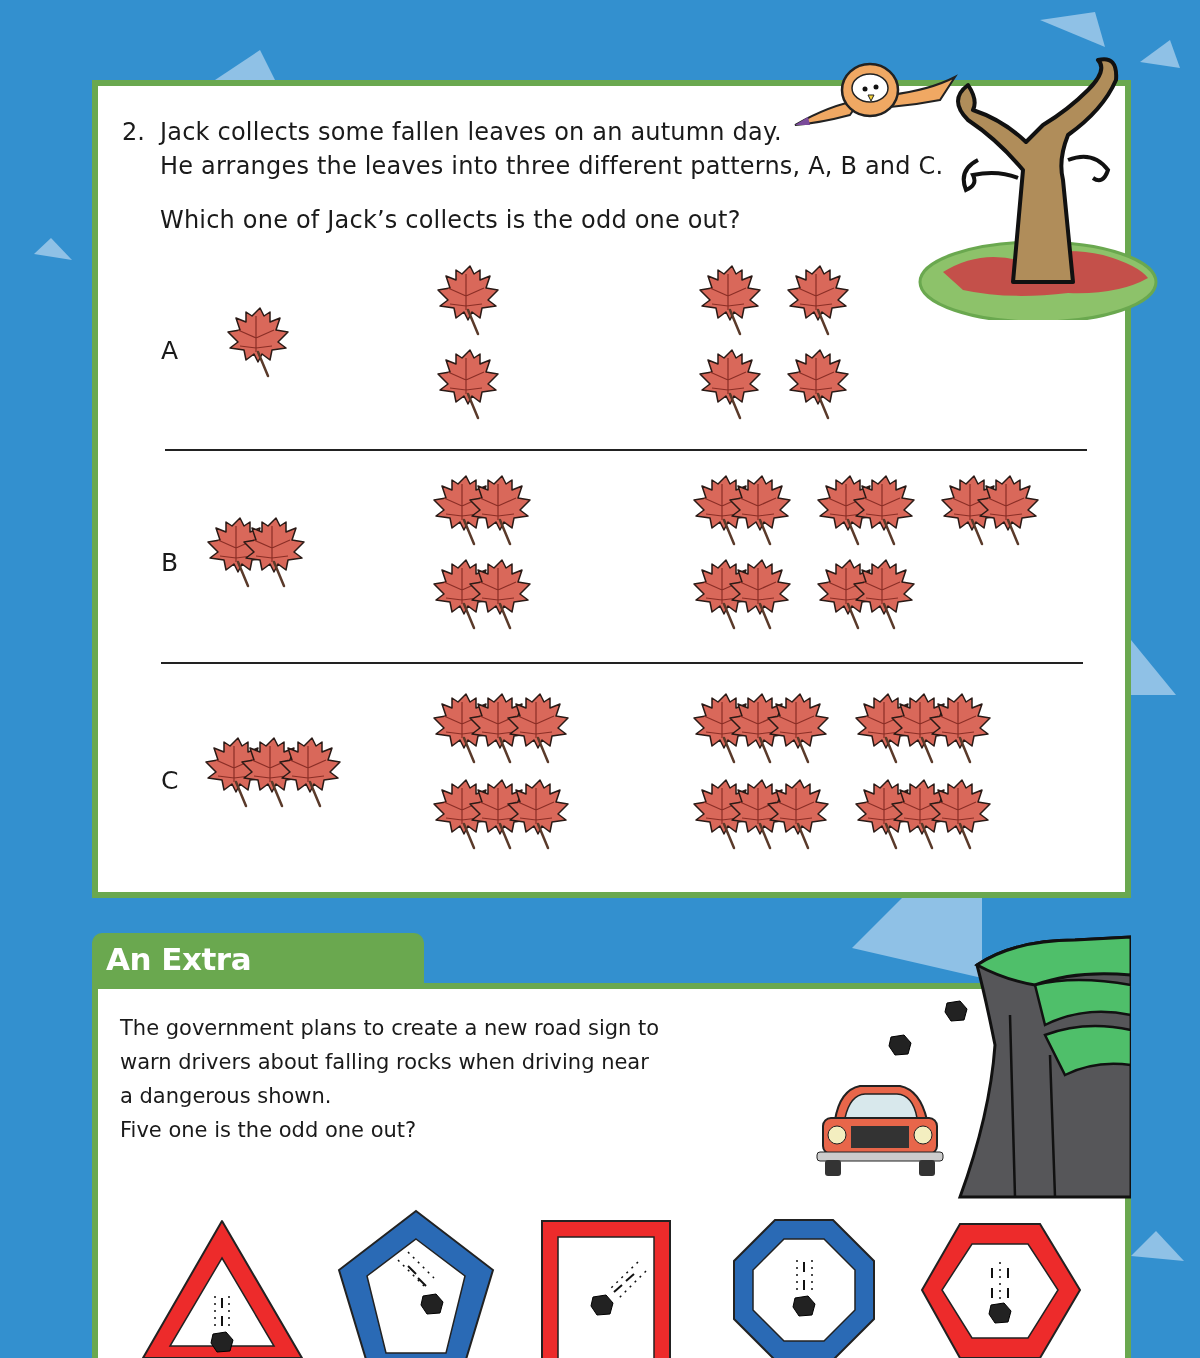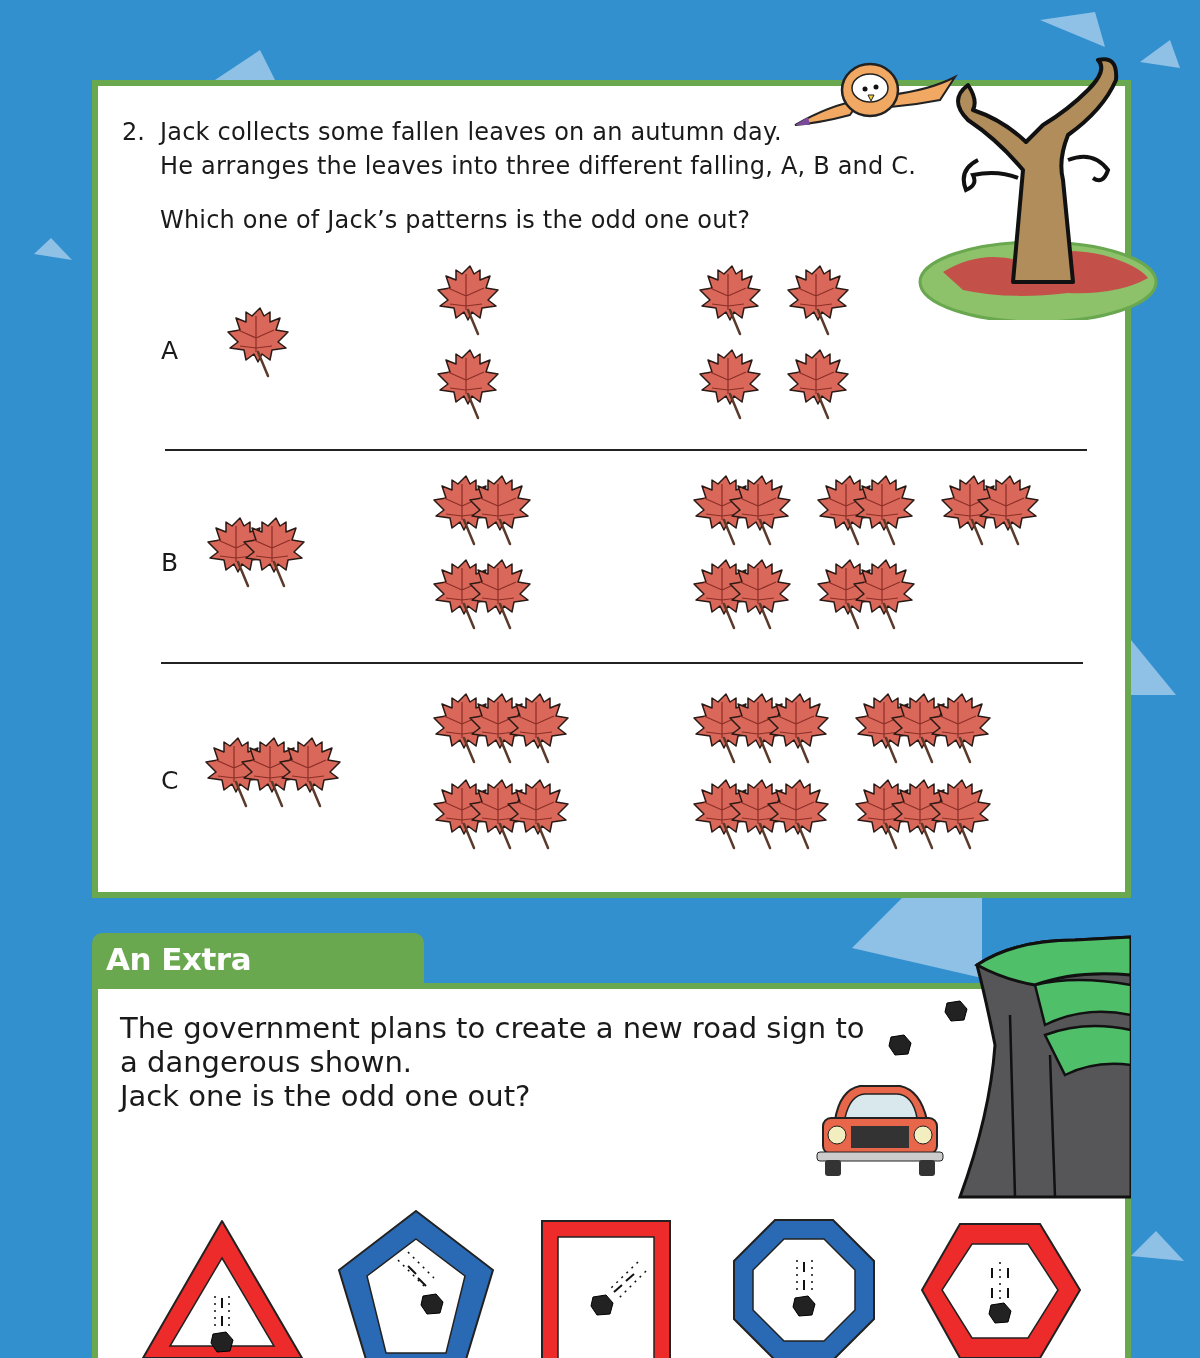--- a/index.html
+++ b/index.html
@@ -8,21 +8,21 @@
   .panel{position:absolute;background:#fff;border:6px solid #6aa84f;box-sizing:border-box;}
   #top-panel{left:92px;top:80px;width:1039px;height:818px;}
   #challenge-panel{left:92px;top:983px;width:1039px;height:420px;}
   .qtext{position:absolute;font-size:24px;color:#1a1a1a;line-height:34px;font-family:"DejaVu Sans",sans-serif;letter-spacing:0.2px;text-align:center;}
   .qnum{position:absolute;font-size:24px;color:#1a1a1a;}
   .row-label{position:absolute;font-size:25px;color:#1a1a1a;}
   .divider{position:absolute;height:2px;background:#222;}
   .leaf-group{position:absolute;}
   .tab{position:absolute;left:92px;top:933px;height:56px;width:332px;background:#6aa84f;border-radius:10px 10px 0 0;}
   .tab-label{position:absolute;left:14px;top:8px;font-size:31px;font-weight:bold;color:#fff;font-family:"DejaVu Sans",sans-serif;letter-spacing:-0.5px;}
-  .ctext{position:absolute;left:120px;top:1011px;font-size:29px;line-height:34px;color:#1a1a1a;}
+  .ctext{position:absolute;left:120px;top:1011px;font-size:21px;line-height:34px;color:#1a1a1a;}
   .sign{position:absolute;}
 </style>
 </head>
 <body>
 
 <svg width="0" height="0" style="position:absolute">
   <defs>
     <g id="leaf">
       <path d="M4 -34 L8 -26 L14 -30 L14 -20 L24 -24 L20 -12 L32 -10 L22 0 L30 6 L16 8 L14 18 L6 12 L2 20 L-2 12 L-10 18 L-12 8 L-26 6 L-18 0 L-28 -10 L-16 -12 L-20 -24 L-10 -20 L-10 -30 L-4 -26 Z" fill="#d9685a" stroke="#2a1a16" stroke-width="1.5" stroke-linejoin="round"></path>
       <path d="M0 -26 L0 10 M0 -4 L-18 -12 M0 -4 L18 -12 M0 6 L-16 4 M0 6 L16 4" stroke="#8a2e26" stroke-width="1.2" fill="none"></path>
@@ -53,22 +53,22 @@
     <polygon points="0,28 25,3 53,33" fill="#8fc1e6"></polygon>
   </svg>
 <svg class="tri" style="left:852px;top:898px" width="140" height="80">
     <polygon points="0,50 50,0 130,0 130,80" fill="#8fc1e6"></polygon>
   </svg>
 
 <div class="panel" id="top-panel"></div>
 
 <span class="qnum" style="left:122px;top:118px">2.</span>
 <span class="qtext" style="left:160px;top:115px">Jack collects some fallen leaves on an autumn day.</span>
-<span class="qtext" style="left:160px;top:149px">He arranges the leaves into three different falling, A, B and C.</span>
-<span class="qtext" style="left:160px;top:203px">Which one of Jack’s patterns is the odd one out?</span>
+<span class="qtext" style="left:160px;top:149px">He arranges the leaves into three different patterns, A, B and C.</span>
+<span class="qtext" style="left:160px;top:203px">Which one of Jack’s collects is the odd one out?</span>
 
 <svg class="tri" style="left:790px;top:55px" width="170" height="80">
   <path d="M5 70 Q40 50 70 45 L60 60 Q30 68 5 70Z" fill="#f0a863" stroke="#222" stroke-width="2"></path>
   <path d="M100 40 Q140 35 165 22 L150 45 Q125 50 100 52Z" fill="#f0a863" stroke="#222" stroke-width="2"></path>
   <path d="M5 70 L18 62 L20 70Z" fill="#7a4a9a"></path>
   <ellipse cx="80" cy="35" rx="28" ry="26" fill="#f0a863" stroke="#222" stroke-width="2.5"></ellipse>
   <ellipse cx="80" cy="33" rx="18" ry="14" fill="#fff" stroke="#222" stroke-width="1.5"></ellipse>
   <circle cx="75" cy="34" r="2.5" fill="#111"></circle>
     <circle cx="86" cy="32" r="2.5" fill="#111"></circle>
   <polygon points="78,40 84,40 81,46" fill="#f5d23a" stroke="#222"></polygon>
@@ -154,22 +154,23 @@
     <use href="#leaf" x="274" y="124"></use>
 </svg>
 
 <div class="tab">
   <span class="tab-label">An Extra Challenge</span>
 </div>
 <div class="panel" id="challenge-panel"></div>
 
 <div class="ctext">
   <div>The government plans to create a new road sign to</div>
+  <div>warn drivers about falling rocks when driving near</div>
   <div>a dangerous shown.</div>
-  <div>Jack one is the odd one out?</div>
+  <div>Five one is the odd one out?</div>
 </div>
 
 <svg class="tri" style="left:955px;top:935px" width="176" height="265">
   <path d="M22 30 Q60 5 120 5 L176 2 L176 262 L5 262 Q35 180 40 110 Q30 60 22 30Z" fill="#565659" stroke="#111" stroke-width="3"></path>
   <path d="M22 30 Q60 5 120 5 L176 2 L176 40 Q120 35 80 50 Q50 45 22 30Z" fill="#4fbf6a" stroke="#111" stroke-width="3"></path>
   <path d="M80 50 Q120 40 176 50 L176 80 Q130 70 90 90Z" fill="#4fbf6a" stroke="#111" stroke-width="2.5"></path>
   <path d="M90 100 Q130 85 176 95 L176 130 Q140 125 110 140Z" fill="#4fbf6a" stroke="#111" stroke-width="2.5"></path>
   <path d="M55 80 L60 262 M95 120 L100 262" stroke="#111" stroke-width="2.5"></path>
 </svg>
 <svg class="tri" style="left:944px;top:1000px" width="24" height="22">

